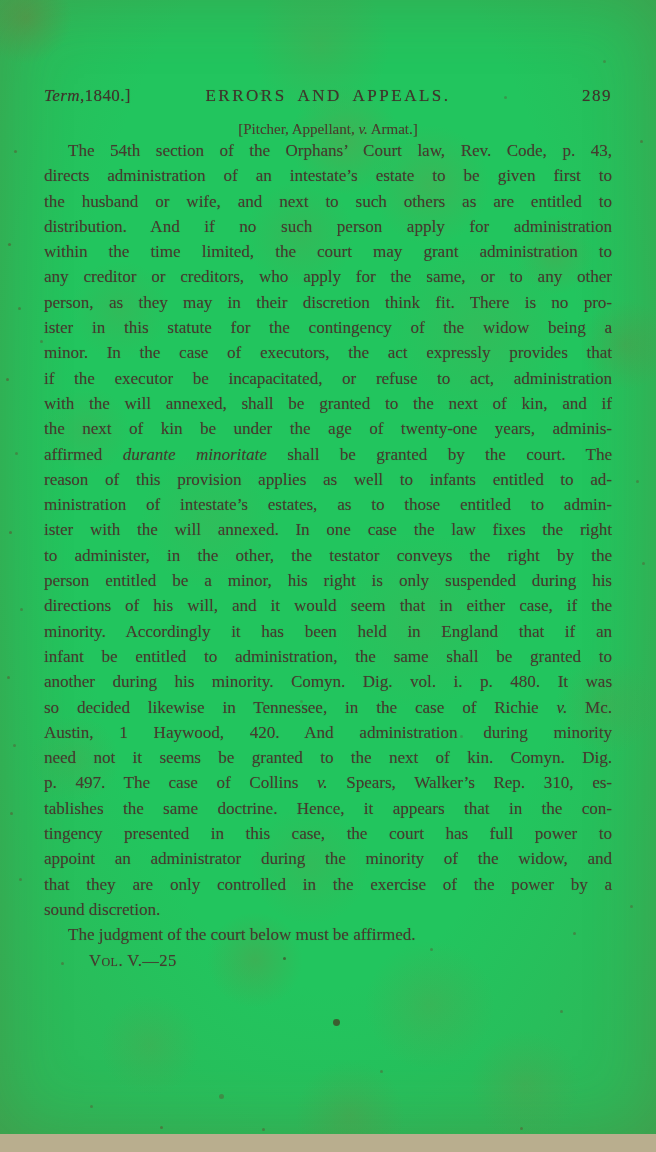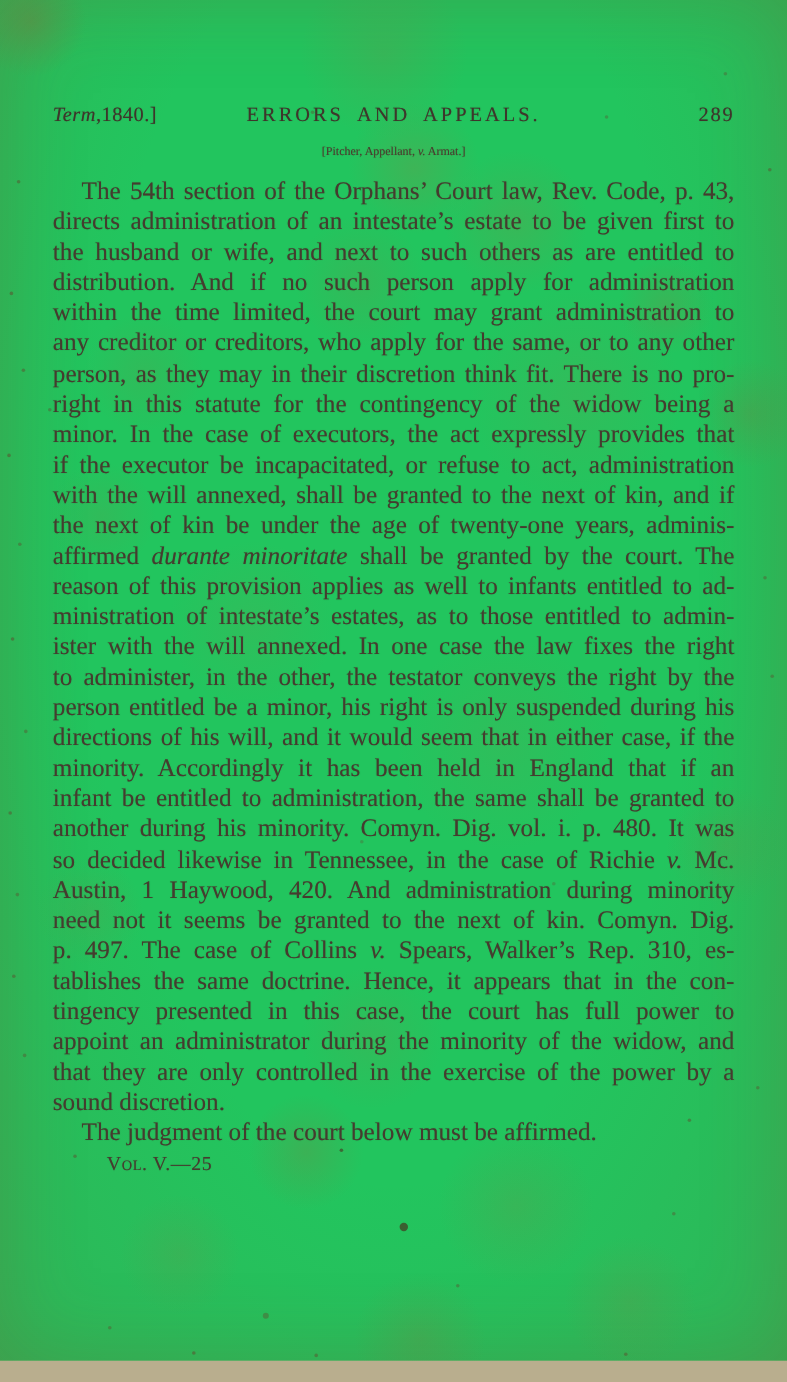--- a/index.html
+++ b/index.html
@@ -86,27 +86,26 @@
     font-size: 17px;
     color: #3e362b;
     text-shadow: 0 0 0.7px rgba(62,54,43,0.55);
   }
   .header .term { text-align: left; letter-spacing: 0.4px; }
   .header .title { text-align: center; letter-spacing: 2.5px; word-spacing: 5px; }
   .header .pagenum { text-align: right; letter-spacing: 1.5px; font-family: Liberation Serif, serif; }
   .caption {
     margin-top: 15px;
     text-align: center;
-    font-size: 10px;
+    font-size: 15px;
     color: #49402f;
     text-shadow: 0 0 0.6px rgba(73,64,47,0.5);
   }
   .bodytext {
-    margin-top: 15px;
-    font-size: 21px;
+    font-size: 17px;
     line-height: 25.3px;
     color: #453c2f;
     text-shadow: 0 0 0.7px rgba(69,60,47,0.5);
   }
   .line { text-align: justify; text-align-last: justify; white-space: nowrap; }
   .line { white-space: normal; }
   .line.indent { text-indent: 24px; }
   .line.flush { text-align-last: left; }
   .it { font-style: italic; }
   .vol {
@@ -134,21 +133,21 @@
     <div class="caption"><span>[Pitcher, Appellant, </span><span class="it">v.</span><span> Armat.]</span></div>
     <div class="bodytext">
         <div>
           <div class="line indent"><span>The 54th section of the Orphans’ Court law, Rev. Code, p. 43,</span></div>
           <div class="line"><span>directs administration of an intestate’s estate to be given first to</span></div>
           <div class="line"><span>the husband or wife, and next to such others as are entitled to</span></div>
           <div class="line"><span>distribution.  And if no such person apply for administration</span></div>
           <div class="line"><span>within the time limited, the court may grant administration to</span></div>
           <div class="line"><span>any creditor or creditors, who apply for the same, or to any other</span></div>
           <div class="line"><span>person, as they may in their discretion think fit.  There is no pro-</span></div>
-          <div class="line"><span>right in this statute for the contingency of the widow being a</span></div>
+          <div class="line"><span>ister in this statute for the contingency of the widow being a</span></div>
           <div class="line"><span>minor.  In the case of executors, the act expressly provides that</span></div>
           <div class="line"><span>if the executor be incapacitated, or refuse to act, administration</span></div>
           <div class="line"><span>with the will annexed, shall be granted to the next of kin, and if</span></div>
           <div class="line"><span>the next of kin be under the age of twenty-one years, adminis-</span></div>
           <div class="line"><span>affirmed </span><span class="it">durante minoritate</span><span> shall be granted by the court.  The</span></div>
           <div class="line"><span>reason of this provision applies as well to infants entitled to ad-</span></div>
           <div class="line"><span>ministration of intestate’s estates, as to those entitled to admin-</span></div>
           <div class="line"><span>ister with the will annexed.  In one case the law fixes the right</span></div>
           <div class="line"><span>to administer, in the other, the testator conveys the right by the</span></div>
           <div class="line"><span>person entitled be a minor, his right is only suspended during his</span></div>

